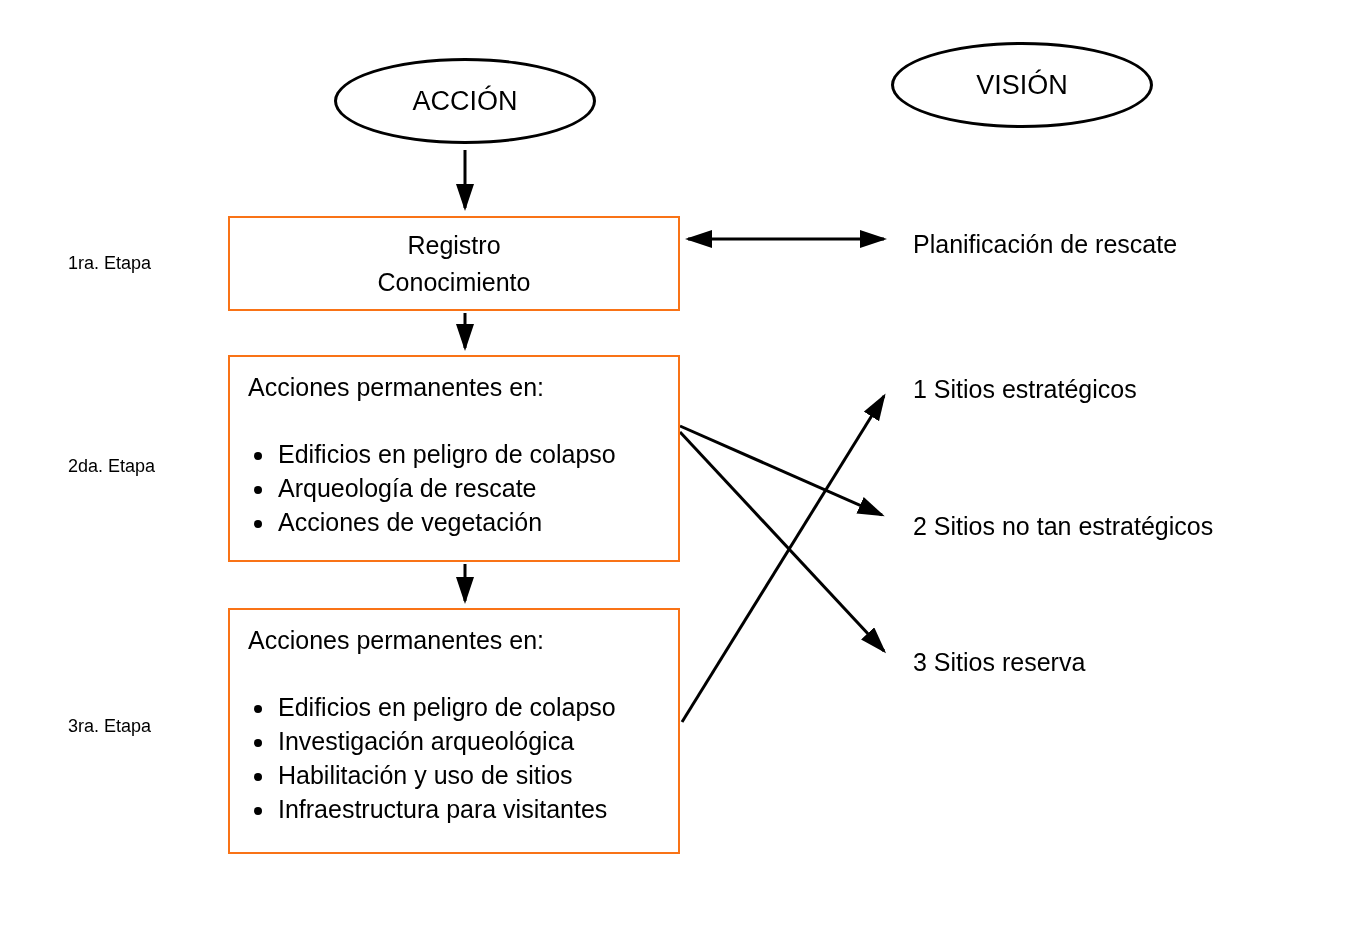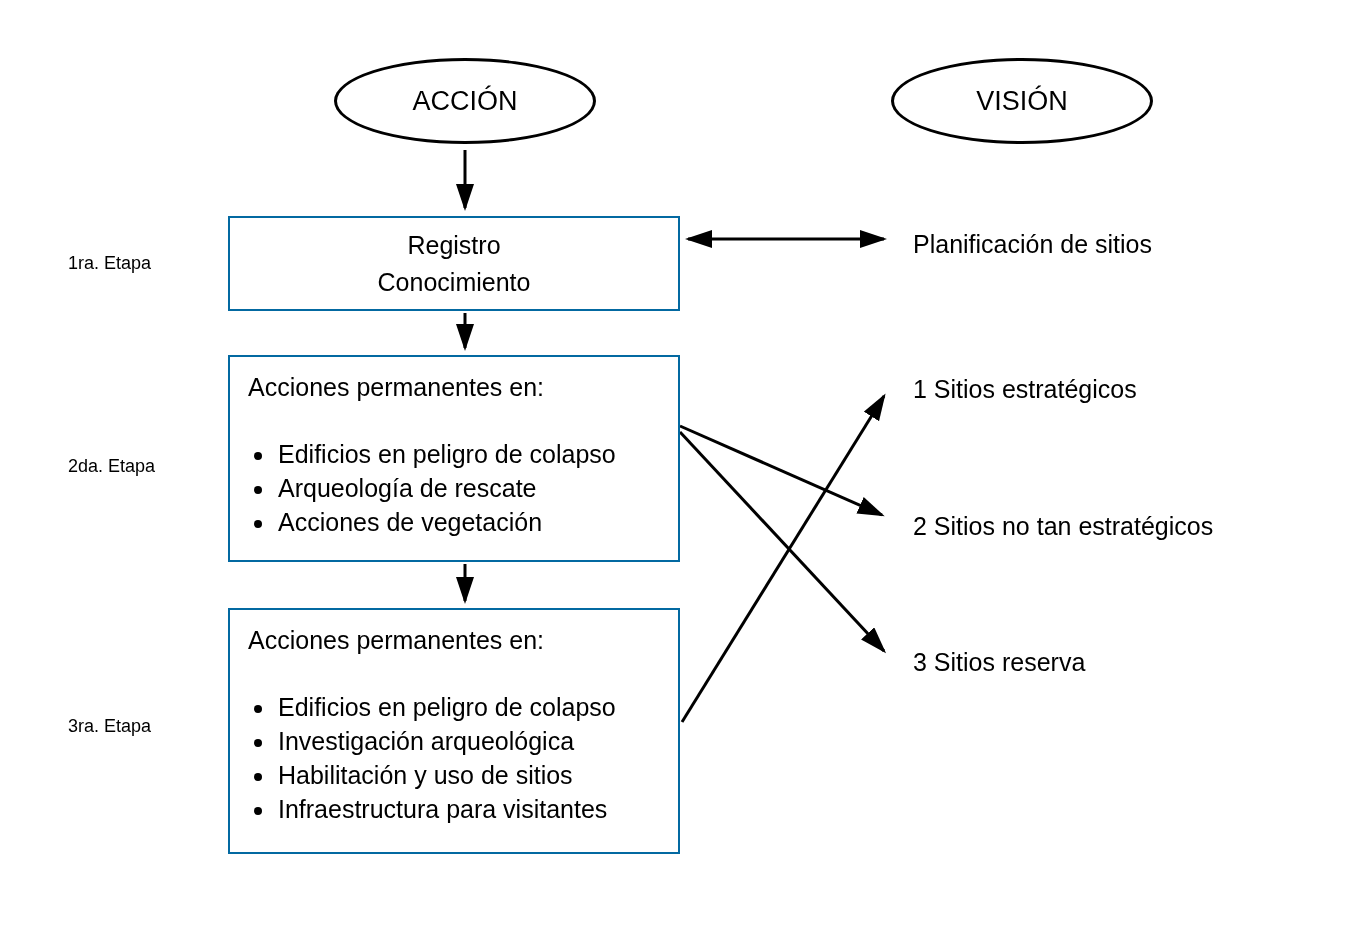--- a/index.html
+++ b/index.html
@@ -31,38 +31,38 @@
     border: 3px solid #000000;
     border-radius: 50%;
     display: flex;
     align-items: center;
     justify-content: center;
     font-size: 27px;
     background: #ffffff;
     box-sizing: border-box;
   }
   .ellipse-accion { left: 334px; top: 58px; }
-  .ellipse-vision { left: 891px; top: 58px; }
+  .ellipse-vision { left: 891px; top: 42px; }
 
   .stage-label {
     position: absolute;
     left: 68px;
     width: 150px;
     font-size: 18px;
     white-space: nowrap;
   }
   .stage-1 { top: 253px; }
   .stage-2 { top: 456px; }
   .stage-3 { top: 716px; }
 
   .box {
     position: absolute;
     left: 228px;
     width: 452px;
-    border: 2px solid #0369a1;
+    border: 2px solid #f97316;
     background: #ffffff;
     box-sizing: border-box;
     font-size: 25px;
   }
   .box-1 {
     top: 216px;
     height: 95px;
     display: flex;
     flex-direction: column;
     align-items: center;
@@ -166,20 +166,20 @@
     <div class="box-title">Acciones permanentes en:</div>
     <ul class="bullet-list">
       <li>Edificios en peligro de colapso</li>
       <li>Investigación arqueológica</li>
       <li>Habilitación y uso de sitios</li>
       <li>Infraestructura para visitantes</li>
     </ul>
   </div>
 
   <div class="right-text planning">
-    <div>Planificación de sitios</div>
+    <div>Planificación de rescate</div>
   </div>
 
   <div class="right-text site-1">1 Sitios estratégicos</div>
   <div class="right-text site-2">2 Sitios no tan estratégicos</div>
   <div class="right-text site-3">3 Sitios reserva</div>
 
 </div>
 
 </body></html>

